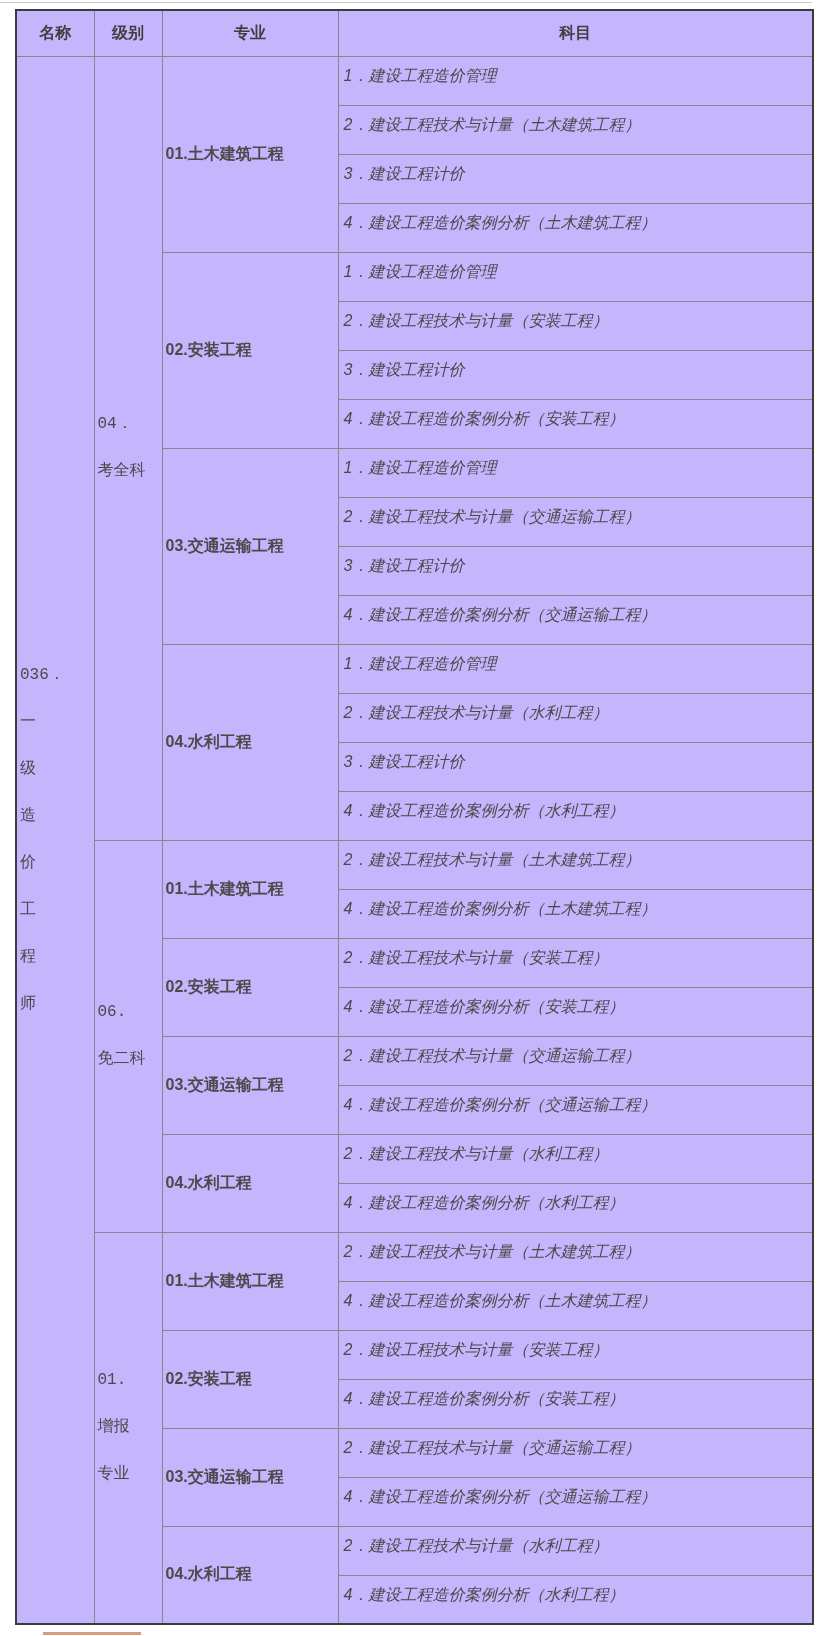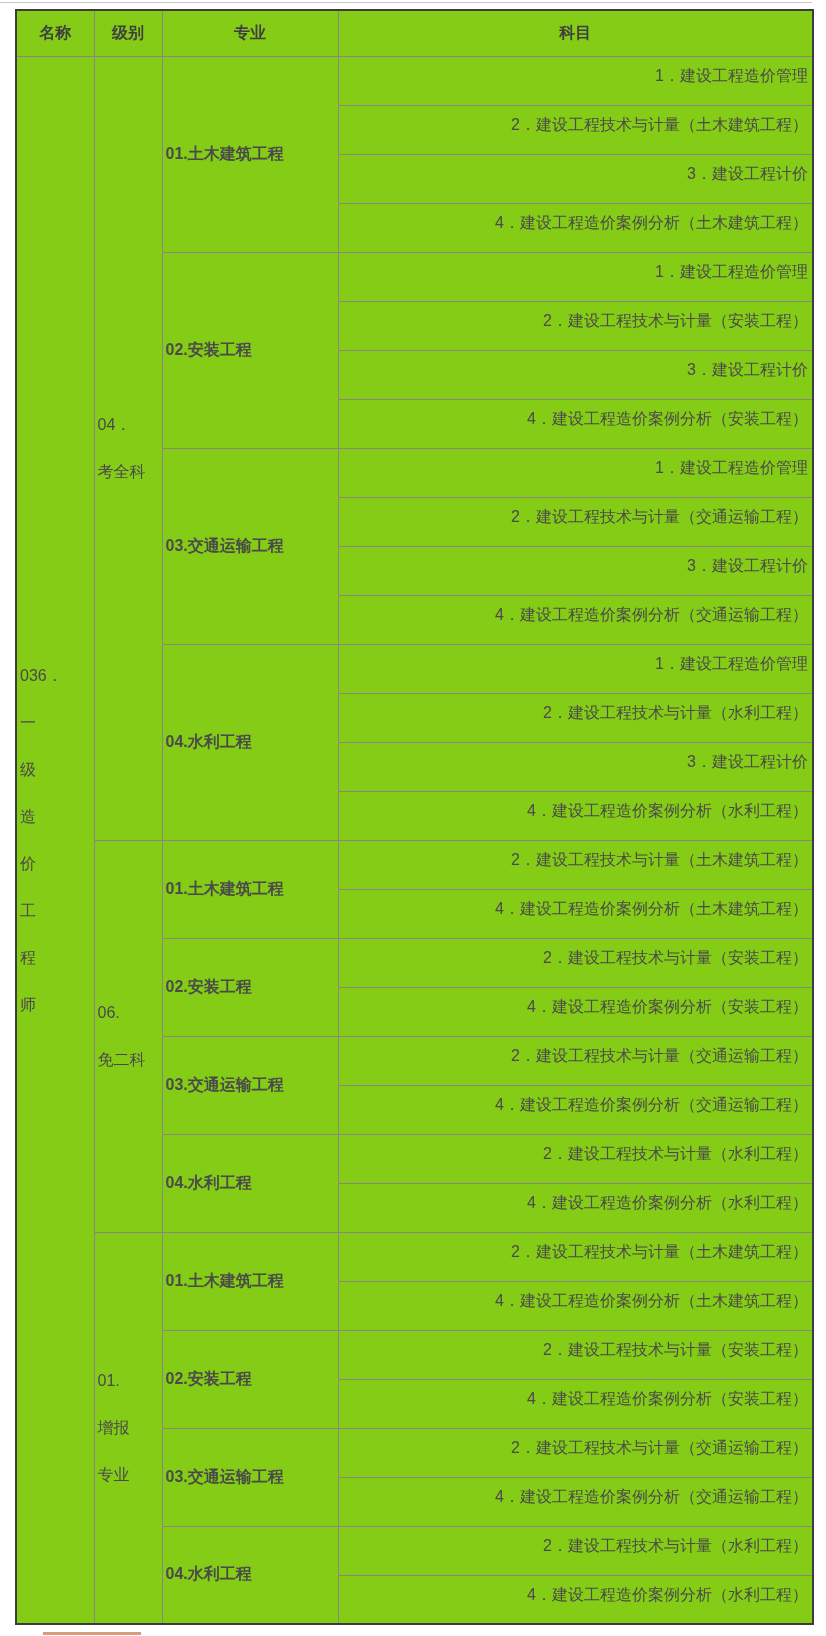--- a/index.html
+++ b/index.html
@@ -24,21 +24,21 @@
     height: 0;
   }
   table.exam-table {
     position: absolute;
     top: 9px;
     left: 15px;
     width: 797px;
     border-collapse: collapse;
     table-layout: fixed;
     border: 2px solid #3c3c3c;
-    background: #84cc16;
+    background: #c4b5fd;
   }
   .exam-table th, .exam-table td {
     border: 1px solid #878787;
     font-size: 16px;
     color: #4a4a4a;
     overflow: hidden;
   }
   .exam-table thead tr { height: 46px; }
   .exam-table thead th {
     text-align: center;
@@ -50,33 +50,35 @@
   .exam-table tbody tr { height: 49px; }
   td.name-cell, td.level-cell {
     vertical-align: middle;
     text-align: left;
     padding: 0 0 0 3px;
   }
   .ln {
     line-height: 47px;
     height: 47px;
     white-space: nowrap;
+    font-family: Liberation Mono, monospace;
   }
   td.major-cell {
     vertical-align: middle;
     text-align: left;
     padding: 0 0 0 3px;
     white-space: nowrap;
     font-weight: bold;
   }
   td.subject-cell {
     vertical-align: top;
-    text-align: right;
+    text-align: left;
     padding: 9px 4px 0 5px;
     white-space: nowrap;
+    font-style: italic;
   }
   .bottom-crop-strip {
     position: absolute;
     left: 43px;
     top: 1632px;
     width: 98px;
     height: 3px;
     background: #cf7b52;
     opacity: 0.75;
   }

